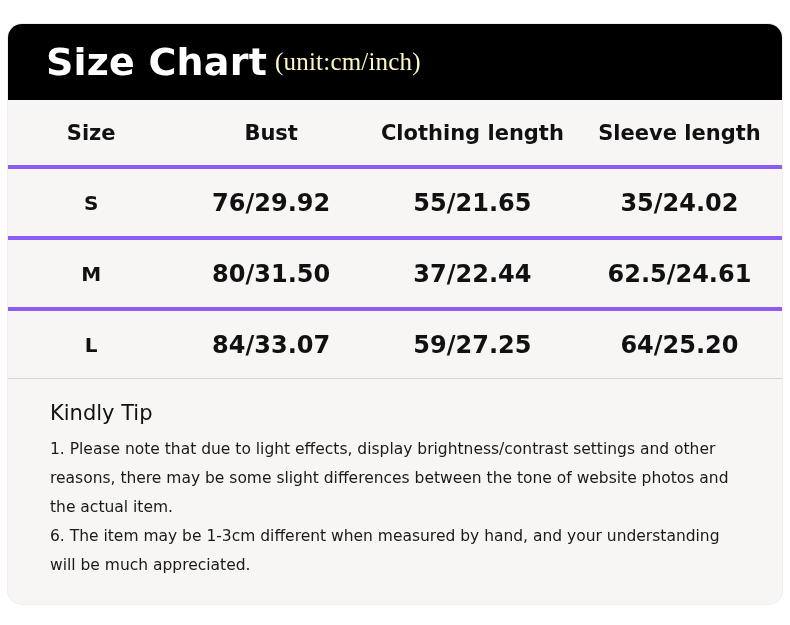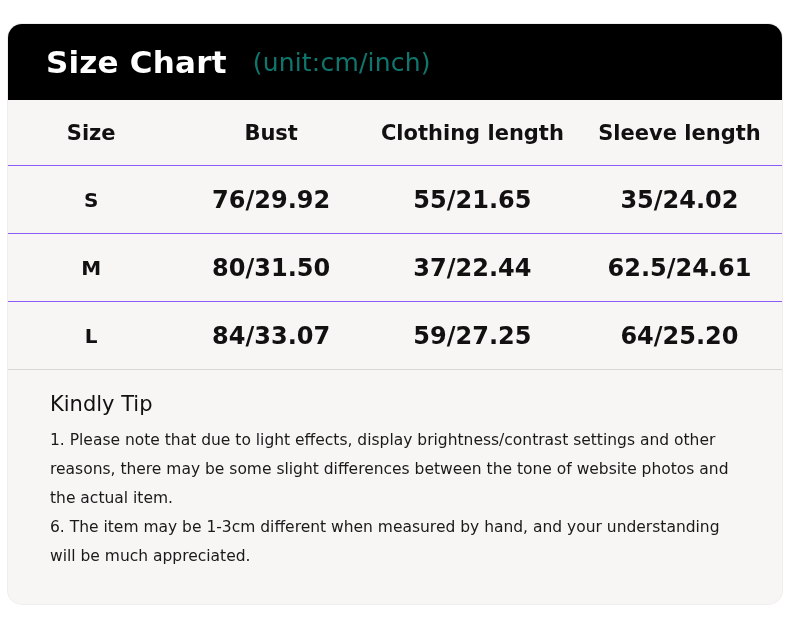--- a/index.html
+++ b/index.html
@@ -30,42 +30,43 @@
   .header {
     height: 76px;
     background: #000000;
     display: flex;
     align-items: center;
     padding-left: 38px;
     box-sizing: border-box;
   }
   .header-title {
     color: #ffffff;
-    font-size: 31px;
+    font-size: 38px;
     font-weight: bold;
     letter-spacing: 0.2px;
   }
   .header-unit {
-    color: #0f766e;
+    color: #fef9c3;
     font-size: 25px;
     font-weight: normal;
-    margin-left: 26px;
+    margin-left: 8px;
     letter-spacing: 0.2px;
+    font-family: Liberation Serif, serif;
   }
 
   
   .size-table {
     width: 100%;
     border-collapse: collapse;
     table-layout: fixed;
   }
   .size-table th,
   .size-table td {
     text-align: center;
-    border-bottom: 1px solid #8b5cf6;
+    border-bottom: 4px solid #8b5cf6;
     color: #111111;
   }
   .size-table th {
     font-size: 21px;
     font-weight: bold;
     height: 65px;
     padding: 0;
   }
   .size-table td {
     font-size: 24px;

